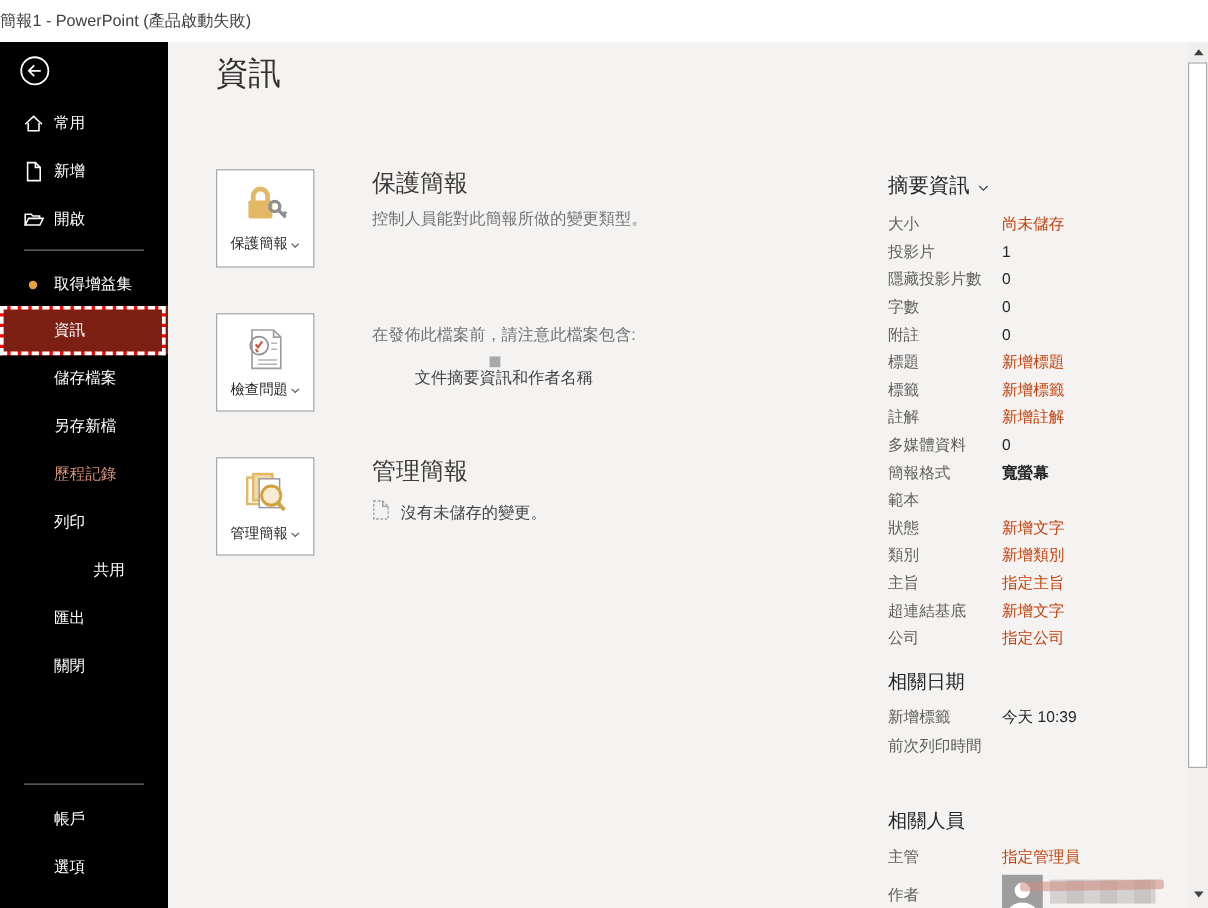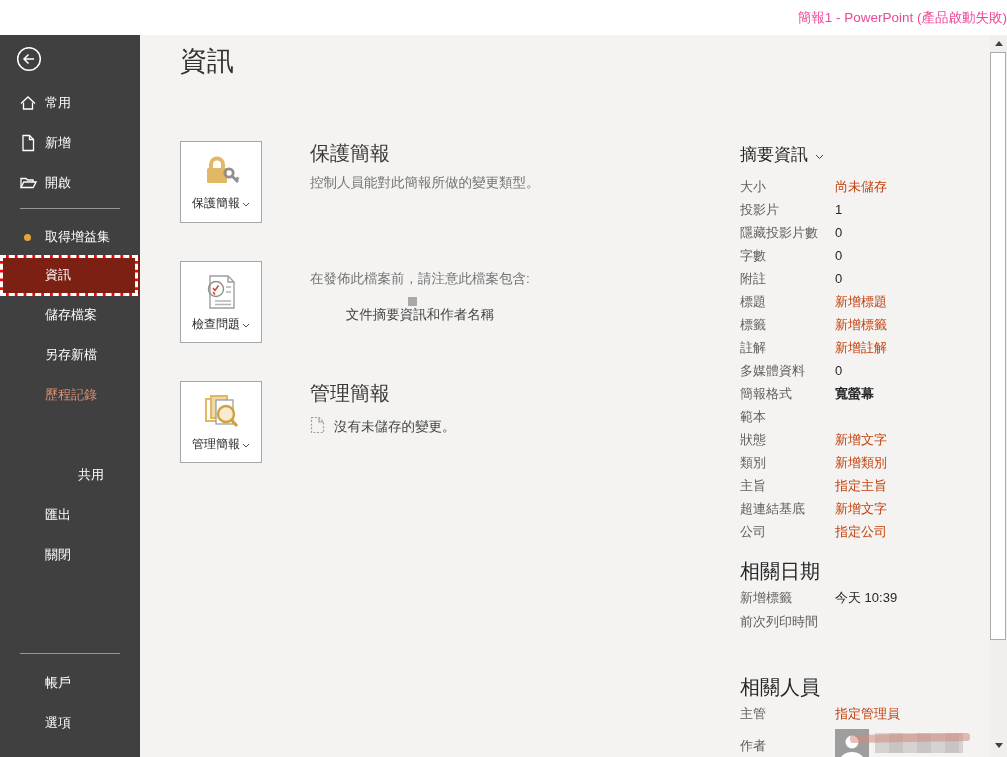--- a/index.html
+++ b/index.html
@@ -2,25 +2,25 @@
 <html><head>
 <meta charset="utf-8">
 <style>
   * { margin:0; padding:0; box-sizing:border-box; }
   html,body { width:1007px; height:757px; overflow:hidden; }
   body { font-family:"Liberation Sans","DejaVu Sans",sans-serif; background:#f4f3f2; position:relative; }
 
   
   .titlebar { position:absolute; top:0; left:0; width:1007px; height:35px; background:#ffffff; }
   .tb-title { position:absolute; top:0; left:0; width:100%; height:35px; line-height:35px;
-              text-align:right; font-size:13.5px; color:#ec4899; }
+              text-align:left; font-size:13.5px; color:#404040; }
   .tb-right { position:absolute; top:0; right:0; height:35px; }
 
   
-  .sidebar { position:absolute; top:35px; left:0; width:148px; height:722px; background:#404040; }
+  .sidebar { position:absolute; top:35px; left:0; width:148px; height:722px; background:#000000; }
   .back-btn { position:absolute; top:11px; left:16px; width:26px; height:26px; }
   .nav-item { position:absolute; left:0; width:140px; height:40px; display:flex; align-items:center;
               color:#ffffff; font-size:13px; cursor:default; }
   .nav-item .lbl { padding-left:45px; }
   .nav-top { height:36px; }
   .nav-top .ico { position:absolute; left:19px; width:18px; height:18px; }
   .nav-top .lbl { padding-left:45px; }
   .sb-divider { position:absolute; left:20px; width:100px; height:0;
                 border-top:1px solid rgba(255,255,255,0.45); }
   .addin-dot { position:absolute; left:24px; width:7px; height:7px; border-radius:50%; background:#e8a33d; }
@@ -54,21 +54,21 @@
 
   
   .props { position:absolute; left:600px; top:0; width:250px; }
   .props-head { position:absolute; top:108px; left:0; font-size:17px; color:#262626; cursor:pointer; }
   .prop-rows { position:absolute; top:140px; left:0; width:250px; }
   .prop-row { display:flex; height:23px; align-items:center; }
   .prop-label { width:95px; flex:none; font-size:13px; color:#5f5e5c; }
   .prop-value { font-size:13px; color:#262626; }
   .val-ph { color:#c2410c; cursor:pointer; }
   .val-bold { font-weight:bold; }
-  .group-head { font-size:20px; color:#262626; font-weight:400; }
+  .group-head { font-size:16px; color:#262626; font-weight:400; }
   .dates-head { position:absolute; top:523px; left:0; }
   .date-rows { position:absolute; top:551px; left:0; width:250px; }
   .date-row { display:flex; height:24px; align-items:center; }
   .people-head { position:absolute; top:639px; left:0; }
   .people-rows { position:absolute; top:667px; left:0; width:250px; }
   .people-row { display:flex; min-height:24px; align-items:flex-start; padding-top:3px; }
   .author-avatar { width:34px; height:34px; background:#9e9e9e; flex:none; }
   .author-redact { width:88px; height:20px; margin-top:4px;
                    background:repeating-linear-gradient(90deg,#d6d2d1 0 14px,#c9c5c4 14px 28px); }
   .author-smear { position:absolute; left:110px; top:699px; width:120px; height:8px;
@@ -149,20 +149,23 @@
   <div class="annotation"></div>
 
   <div class="nav-item" style="top:260px;">
     <span class="lbl">儲存檔案</span>
   </div>
   <div class="nav-item" style="top:300px;">
     <span class="lbl">另存新檔</span>
   </div>
   <div class="nav-item nav-disabled" style="top:340px;">
     <span class="lbl">歷程記錄</span>
+  </div>
+  <div class="nav-item" style="top:380px;">
+    <span class="lbl">列印</span>
   </div>
   <div class="nav-item" style="top:420px;margin-left:33px;">
     <span class="lbl">共用</span>
   </div>
   <div class="nav-item" style="top:460px;">
     <span class="lbl">匯出</span>
   </div>
   <div class="nav-item" style="top:500px;">
     <span class="lbl">關閉</span>
   </div>

